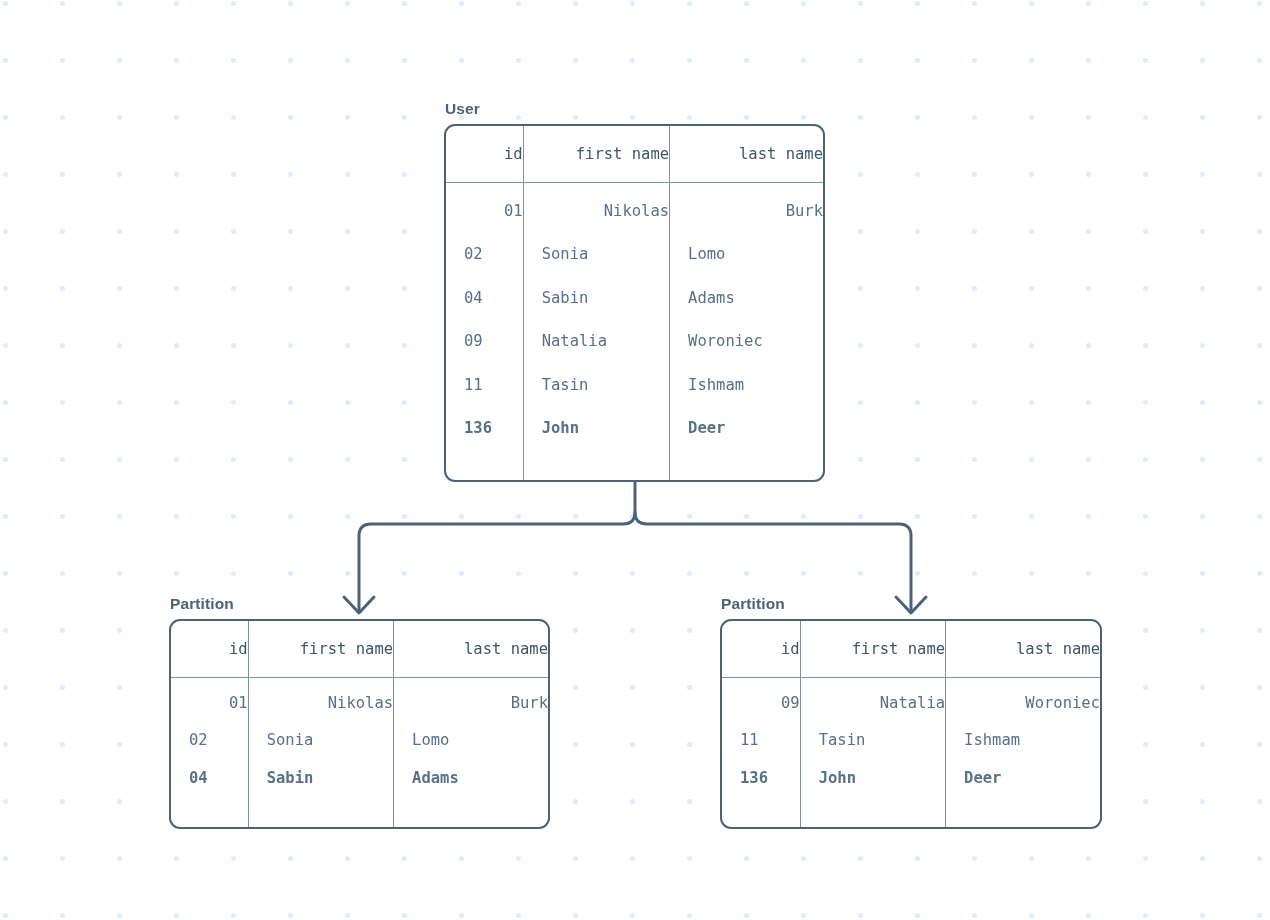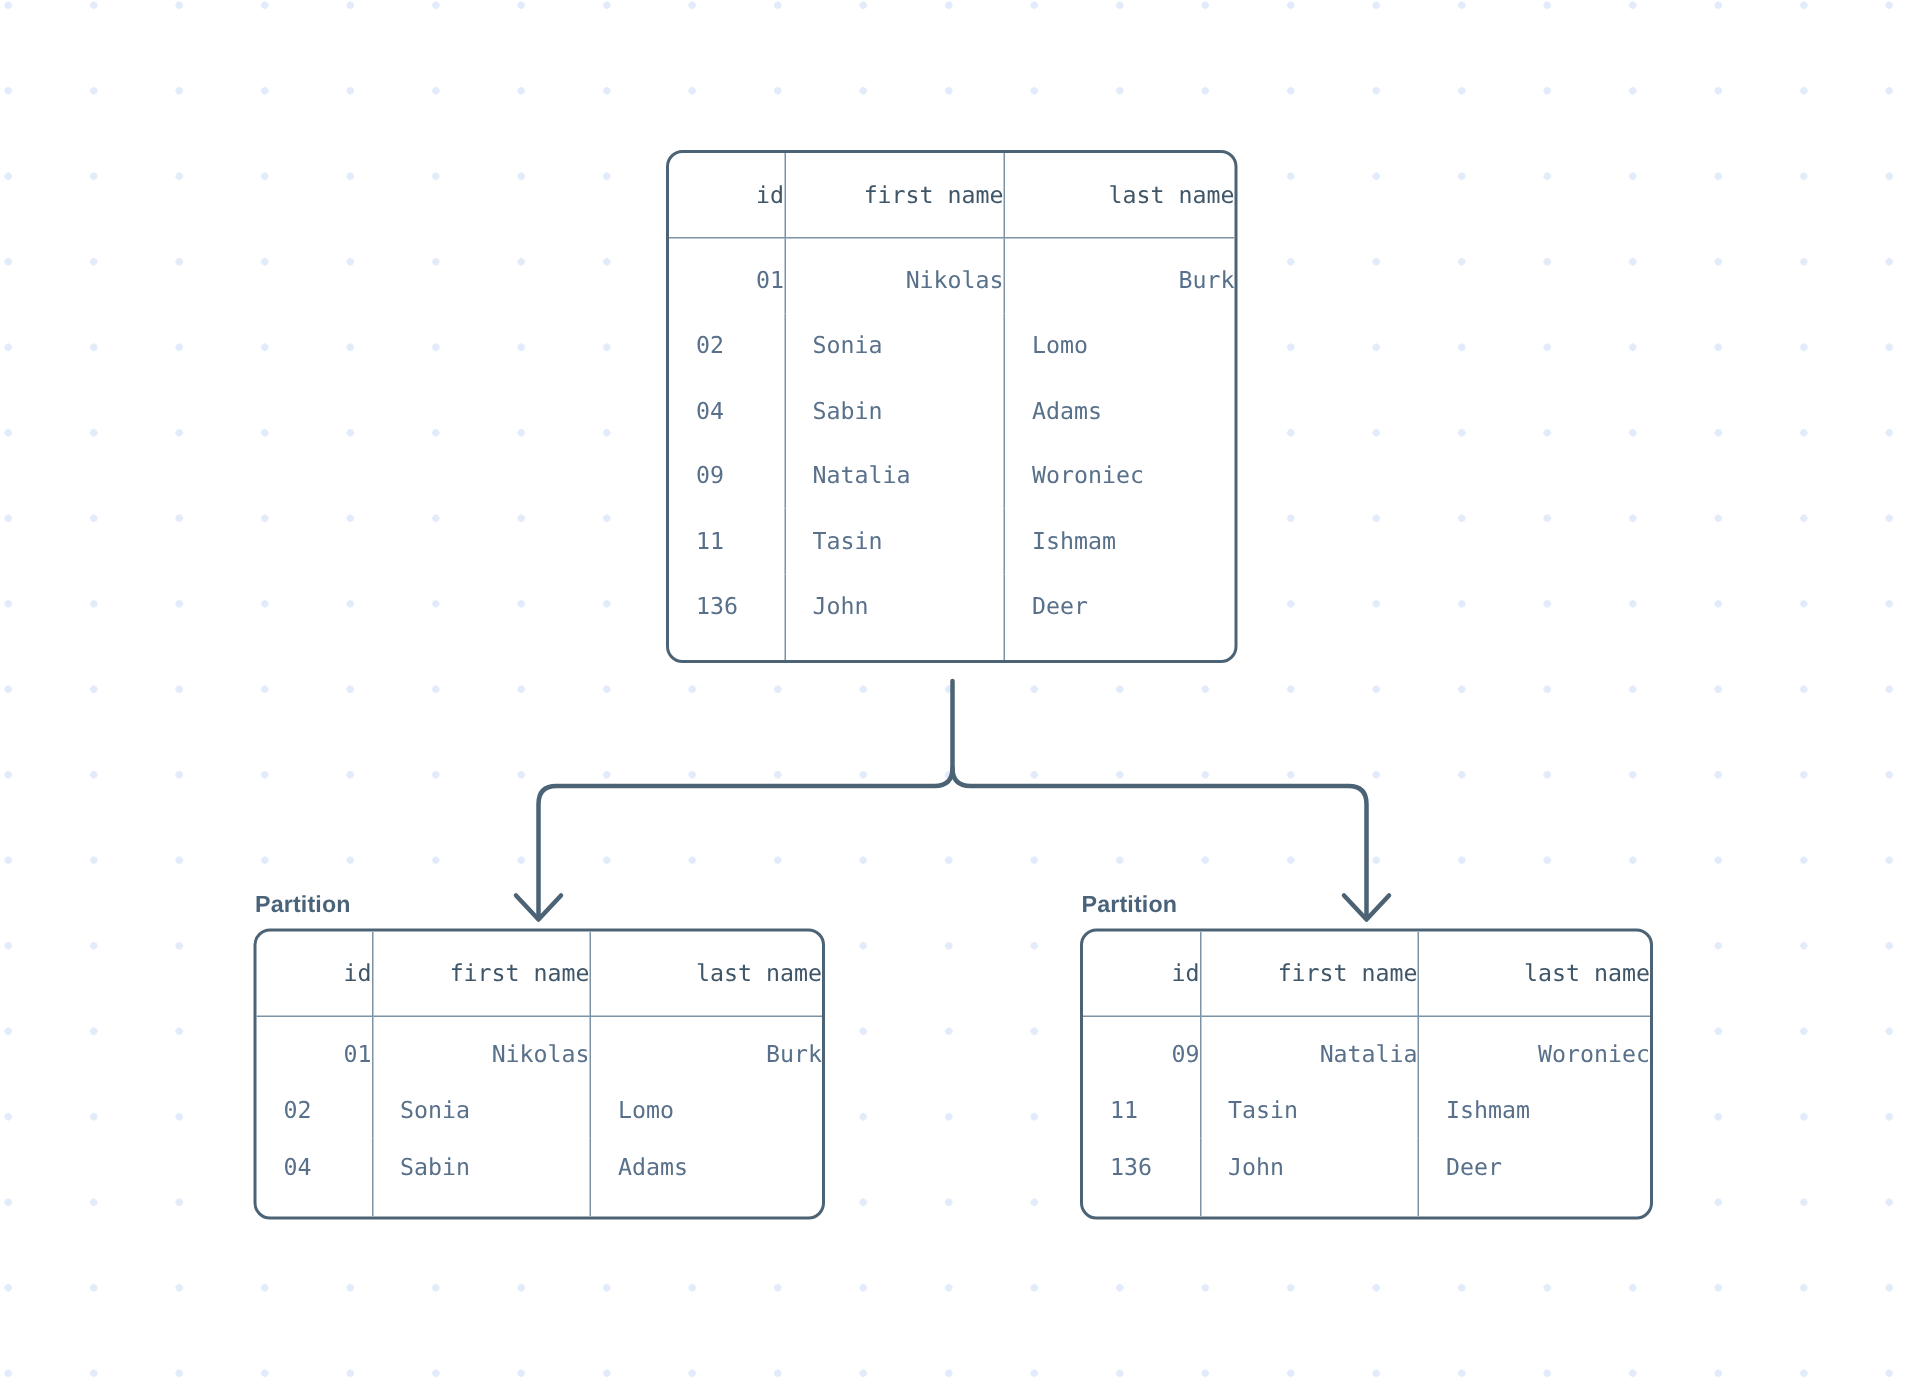--- a/index.html
+++ b/index.html
@@ -82,21 +82,21 @@
   table.data-table th:last-child { border-right: none; margin-top: 39px; }
   table.data-table td {
     border-right: 1.6px solid #7d93a4;
     padding: 0 0 0 18px;
     white-space: nowrap;
     color: #58708a;
     vertical-align: middle;
   }
   table.data-table td:last-child { border-right: none; }
   table.data-table tbody tr:first-child td { padding-top: 6px; text-align: right; }
-  table.data-table tbody tr:last-child td { padding-bottom: 14px; }
+  table.data-table tbody tr:last-child td { padding-bottom: 30px; font-weight: bold; }
 
   
   #user-table-block { left: 444px; top: 100px; }
   #user-table-block .table-frame { width: 381px; }
   #user-table-block table.data-table th { height: 56px; }
   #user-table-block table.data-table td { height: 43.5px; }
   #user-table-block col.c-id    { width: 77px; }
   #user-table-block col.c-first { width: 146px; }
   #user-table-block col.c-last  { width: 153px; }
 
@@ -124,20 +124,21 @@
   <svg id="connector-layer" viewBox="0 0 1270 920" width="1270" height="920">
 
     <path d="M 635 454 L 635 512 Q 635 524 623 524 L 371 524 Q 359 524 359 536 L 359 610"></path>
     <path d="M 635 512 Q 635 524 647 524 L 899 524 Q 911 524 911 536 L 911 610"></path>
 
     <path d="M 344 597 L 359 613 L 374 597"></path>
     <path d="M 896 597 L 911 613 L 926 597"></path>
   </svg>
 
   <div class="table-block" id="user-table-block">
+    <div class="table-caption">User</div>
     <div class="table-frame">
       <table class="data-table">
         <colgroup>
           <col class="c-id">
             <col class="c-first">
             <col class="c-last">
         </colgroup>
         <thead>
           <tr>
             <th>id</th>

